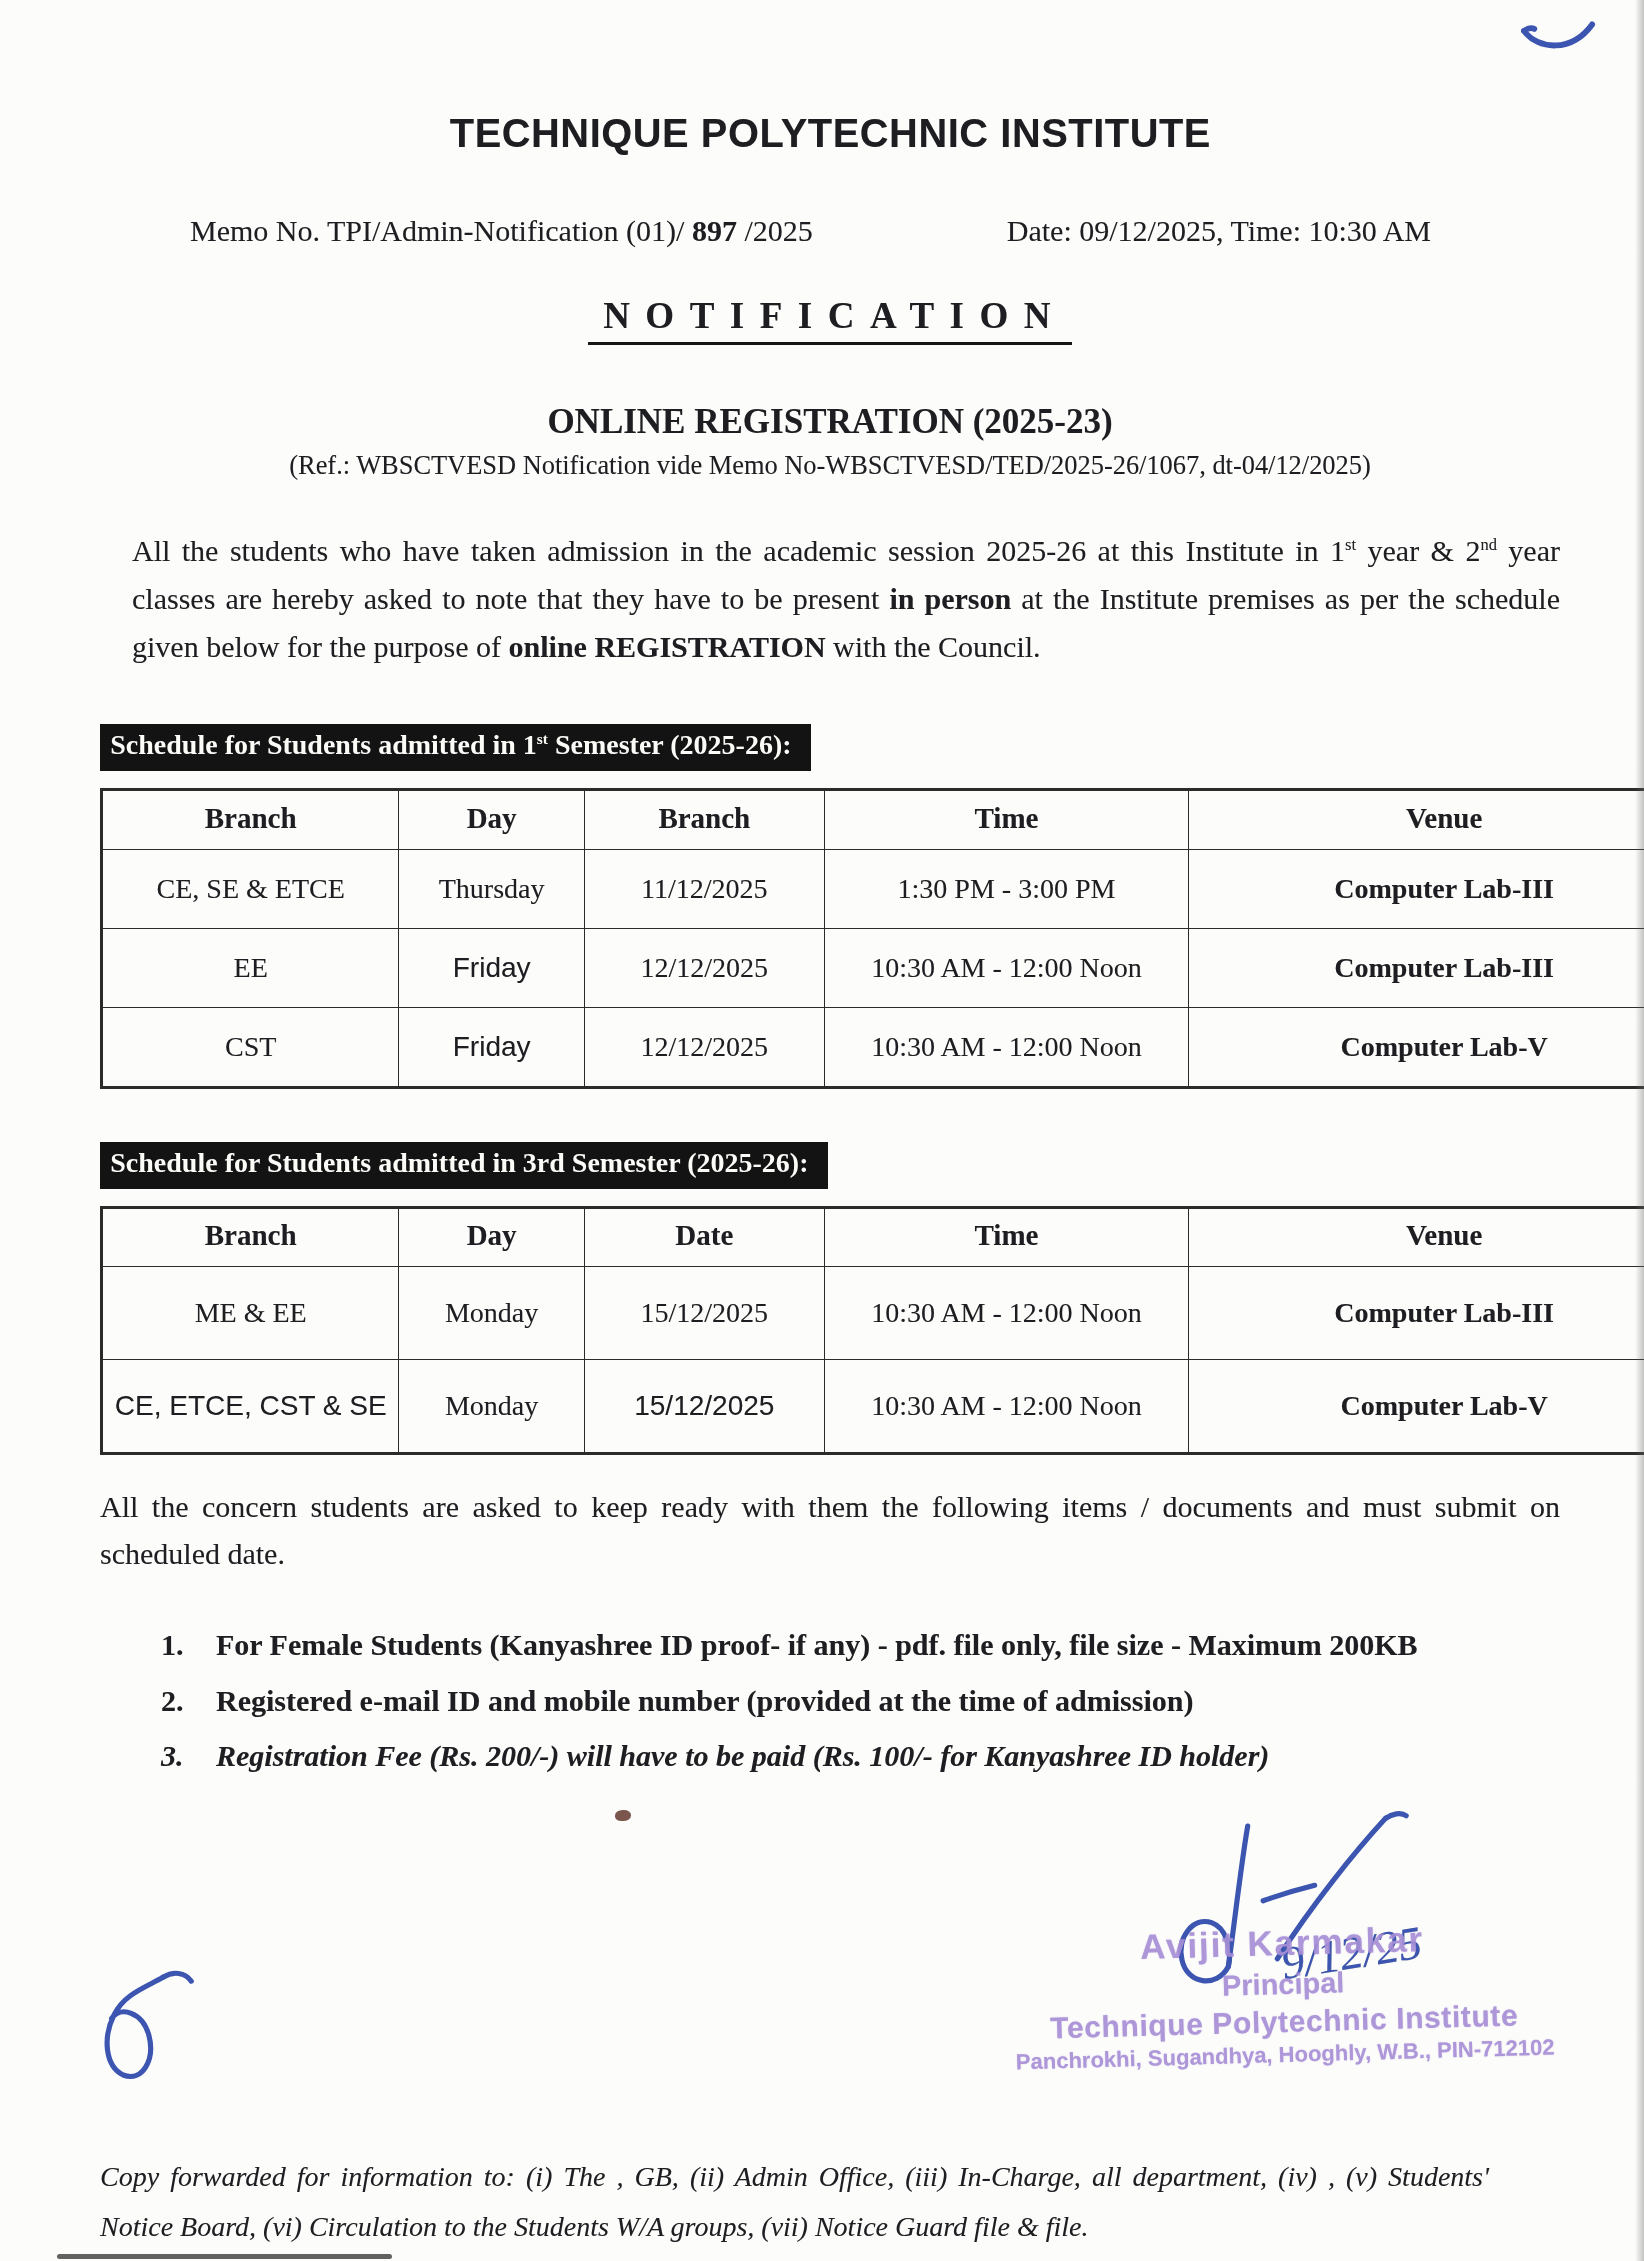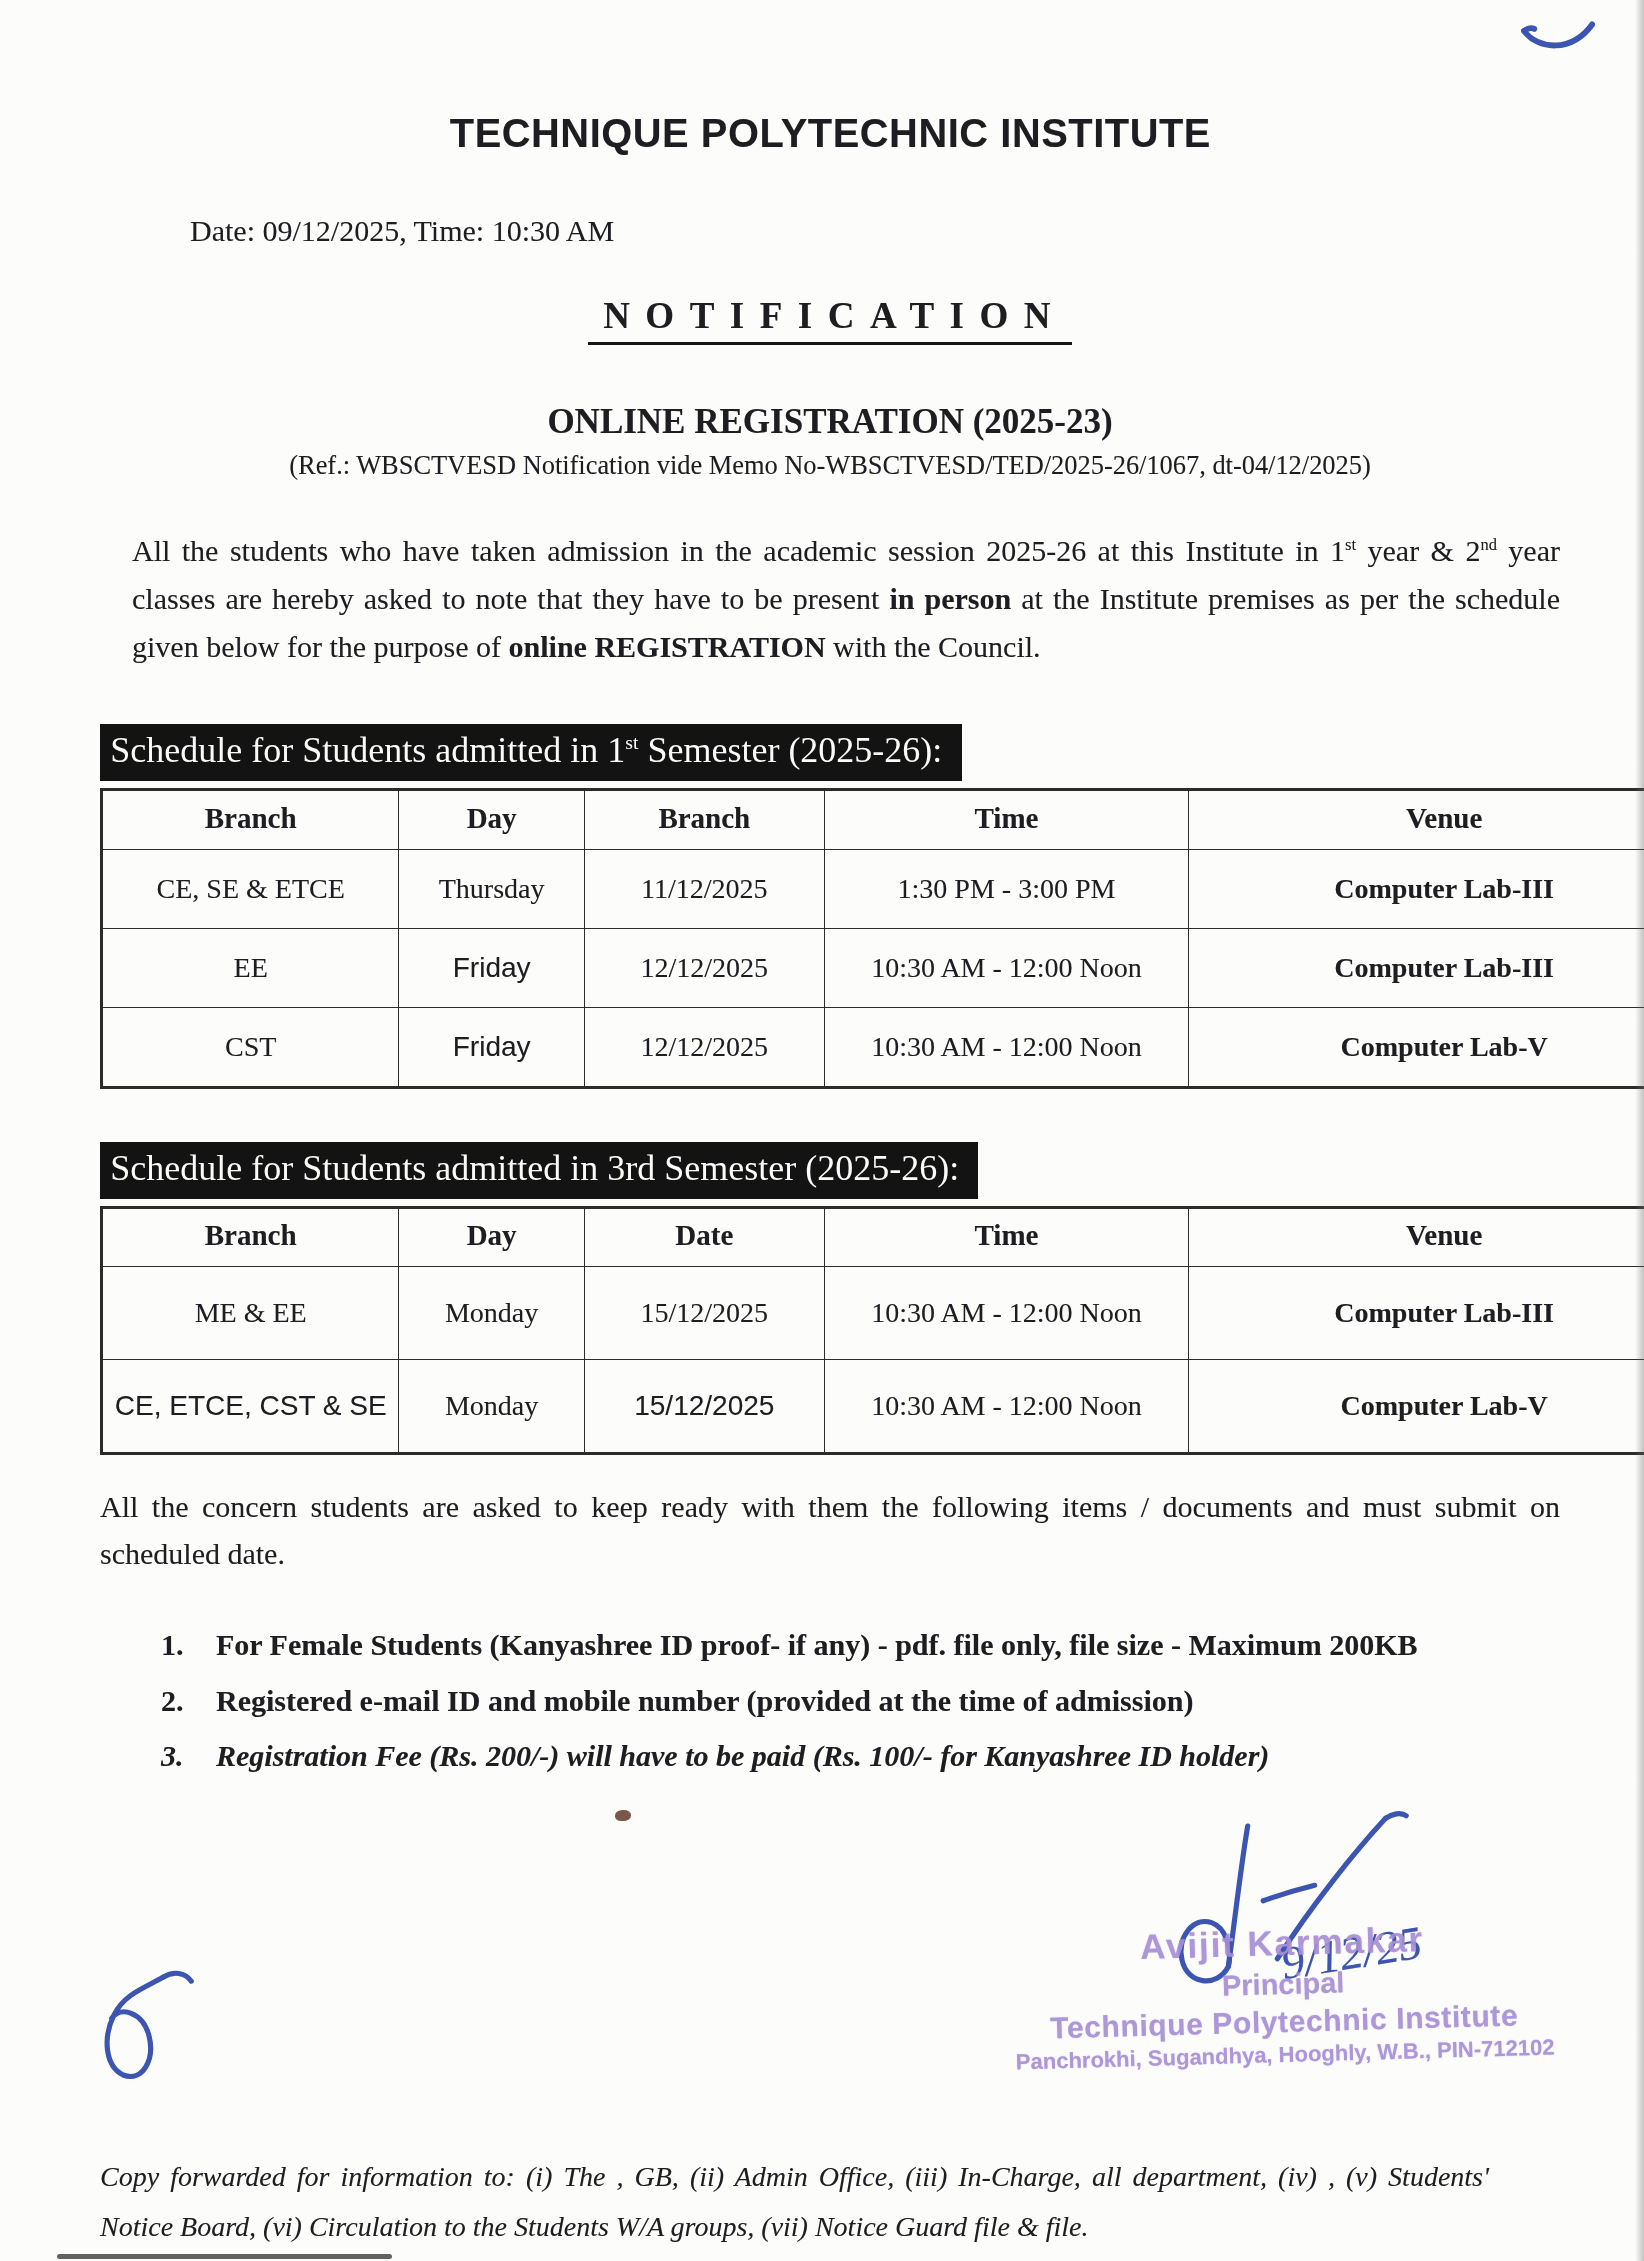--- a/index.html
+++ b/index.html
@@ -44,22 +44,22 @@
   .refline{text-align:center;font-size:26.4px;margin-top:7.7px;}
   
   .para{font-size:30px;line-height:1.6;text-align:justify;margin-top:46px;margin-left:32px;}
   .para2{font-size:30px;line-height:1.55;text-align:justify;margin-top:29px;}
   sup{font-size:0.55em;}
   .b{font-weight:bold;}
   .sans{font-family:"Liberation Sans", sans-serif;}
   
   .bar{
     display:inline-block;background:#131313;color:#fbfbf8;
-    font-weight:normal;font-size:36px;
-    padding:5.2px 19.3px 10.3px 10.3px;margin-top:53px;margin-bottom:7px;
+    font-weight:bold;font-size:28px;
+    padding:5.2px 19.3px 10.3px 10.3px;margin-top:53px;margin-bottom:17px;
     text-shadow:none;
   }
   
   table.sched{
     width:1602px;border-collapse:collapse;
     border:3.2px solid #2b2b2b;
   }
   table.sched th{
     border:1.9px solid #2b2b2b;font-weight:bold;font-size:29px;
     padding:10.3px 5.2px 14px;
@@ -123,20 +123,21 @@
   <svg class="pen-top-right" width="90" height="52" viewBox="0 0 140 80">
     <path d="M14,32 C36,62 88,66 120,22" fill="none" stroke="currentColor" stroke-width="9" stroke-linecap="round"></path>
     <path d="M14,32 C20,28 26,27 30,29" fill="none" stroke="currentColor" stroke-width="9" stroke-linecap="round"></path>
   </svg>
 
   <div class="hdr">
     <div><span class="inst-name">TECHNIQUE POLYTECHNIC INSTITUTE</span></div>
   </div>
 
   <div class="memo-row">
+    <span>Memo No. TPI/Admin-Notification (01)/ <span class="b">897</span> /2025</span>
     <span>Date: 09/12/2025, Time: 10:30 AM</span>
   </div>
 
   <div class="notif-wrap">
     <span class="notif">NOTIFICATION</span>
   </div>
 
   <div class="subject">ONLINE REGISTRATION (2025-23)</div>
   <div class="refline">(Ref.: WBSCTVESD Notification vide Memo No-WBSCTVESD/TED/2025-26/1067, dt-04/12/2025)</div>
 

